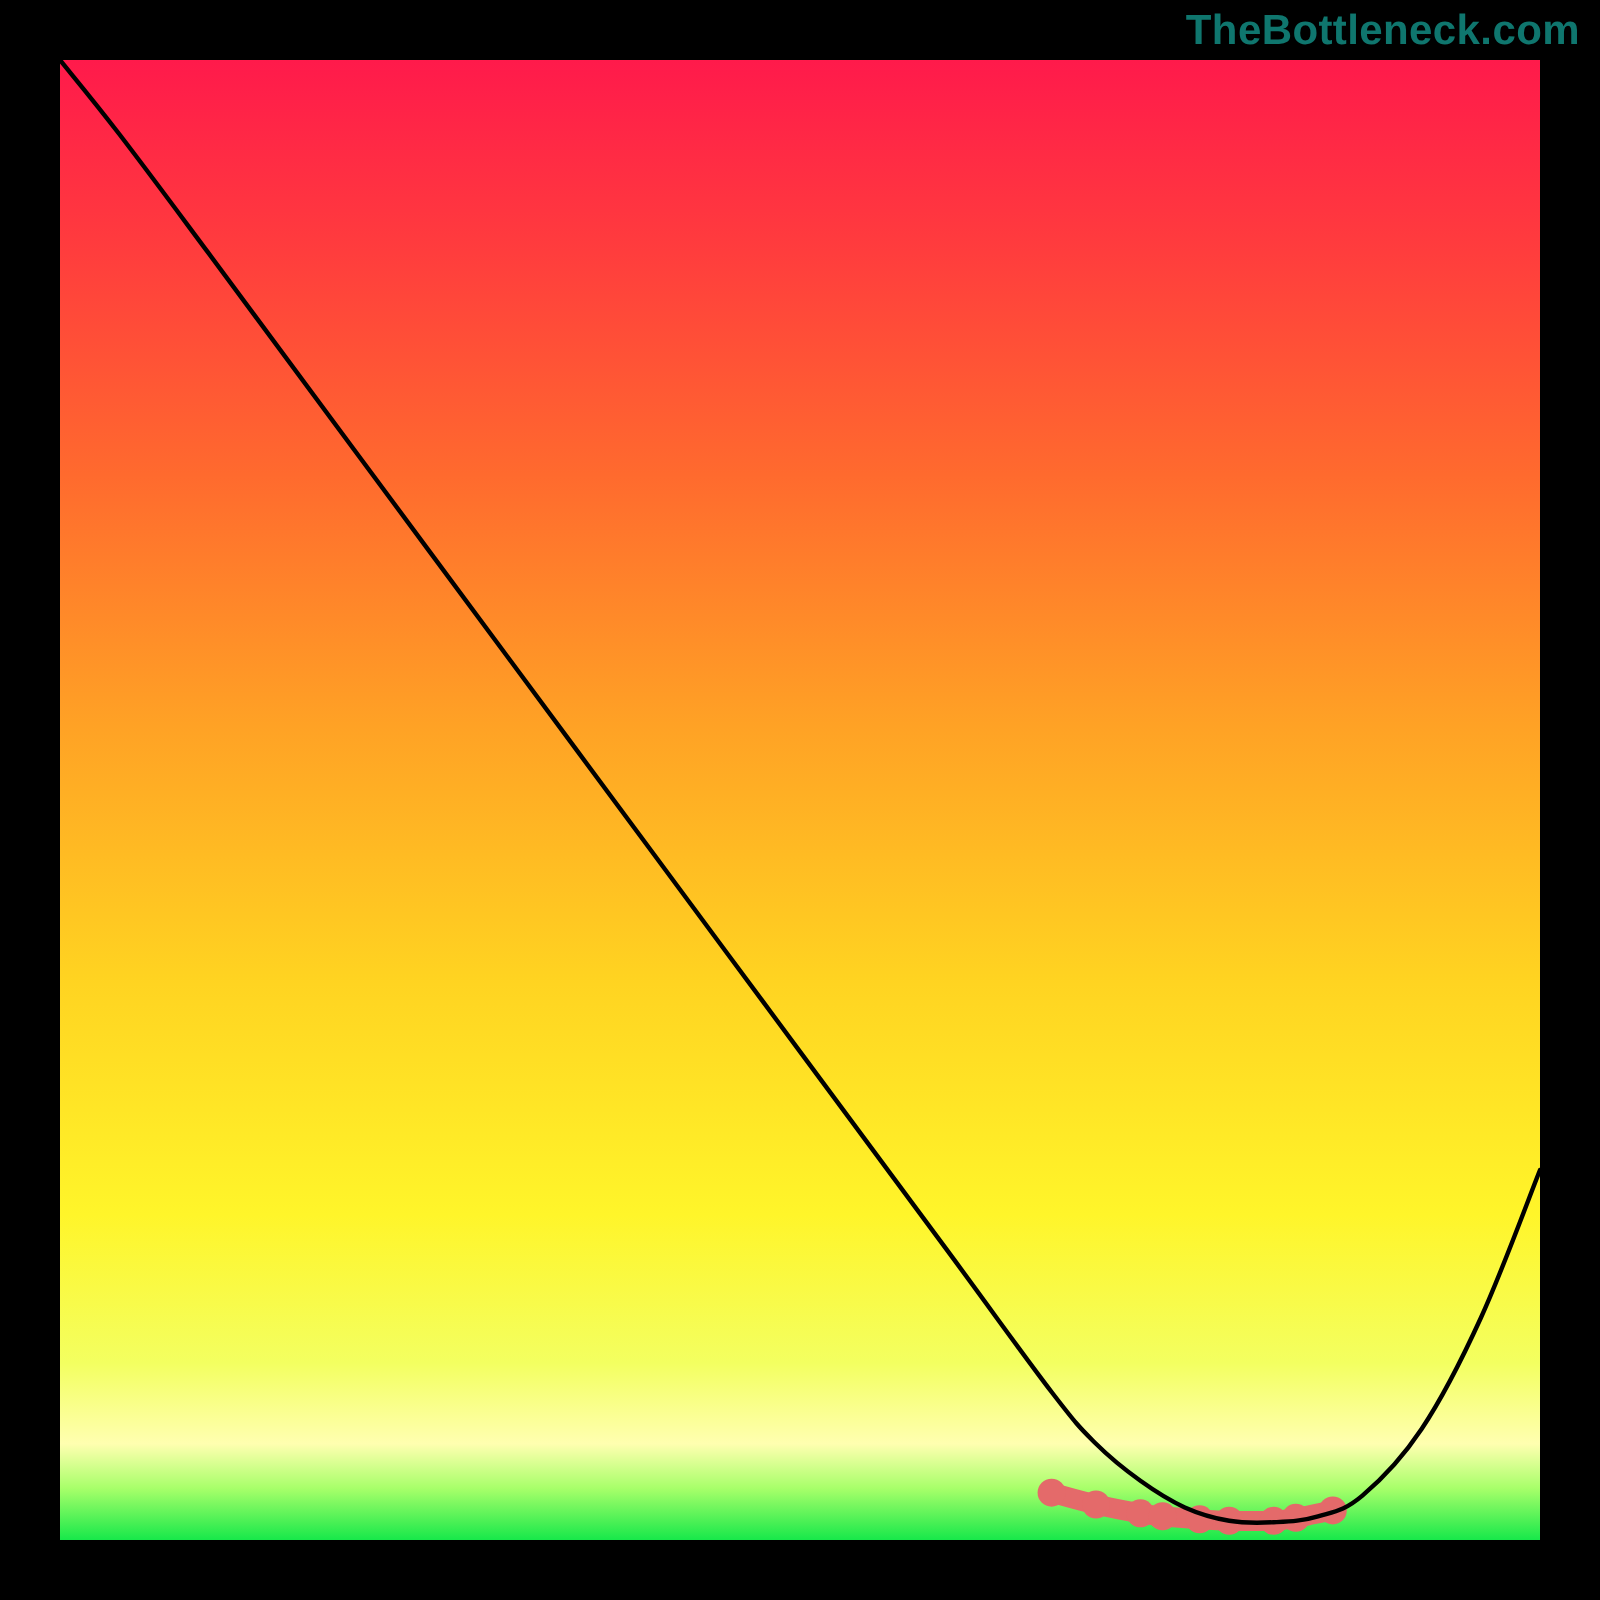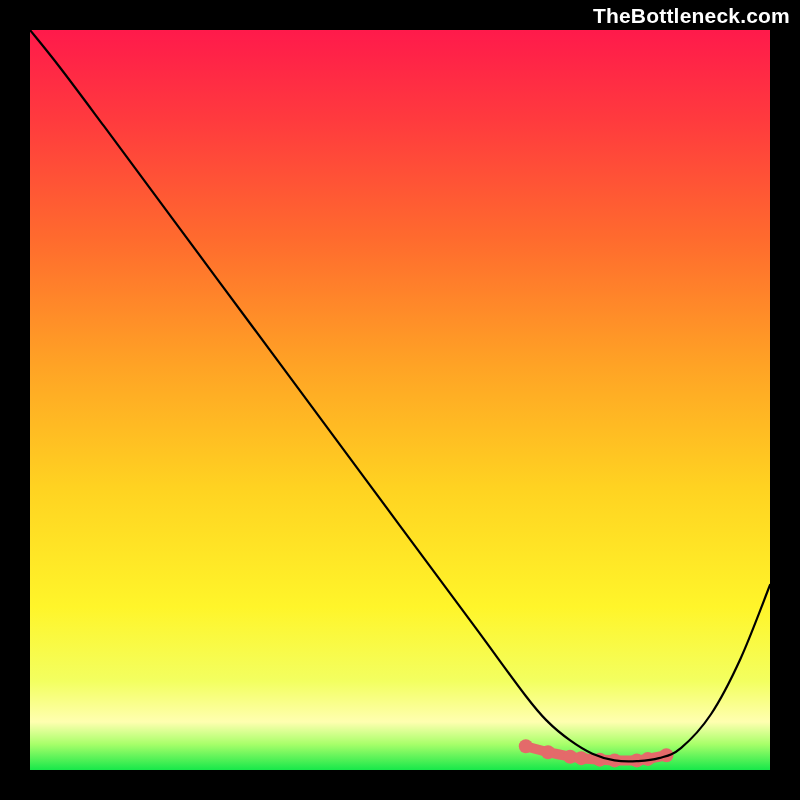--- a/index.html
+++ b/index.html
@@ -7,21 +7,21 @@
   .frame {
     position: relative;
     width: 800px;
     height: 800px;
     background: #000;
   }
   .watermark {
     position: absolute;
     top: 4px;
     right: 10px;
-    color: #ffffff;
+    color: #0f766e;
     font-family: Arial, Helvetica, sans-serif;
     font-size: 21px;
     font-weight: bold;
     letter-spacing: 0.2px;
     z-index: 5;
   }
   .plot {
     position: absolute;
     left: 30px;
     top: 30px;

